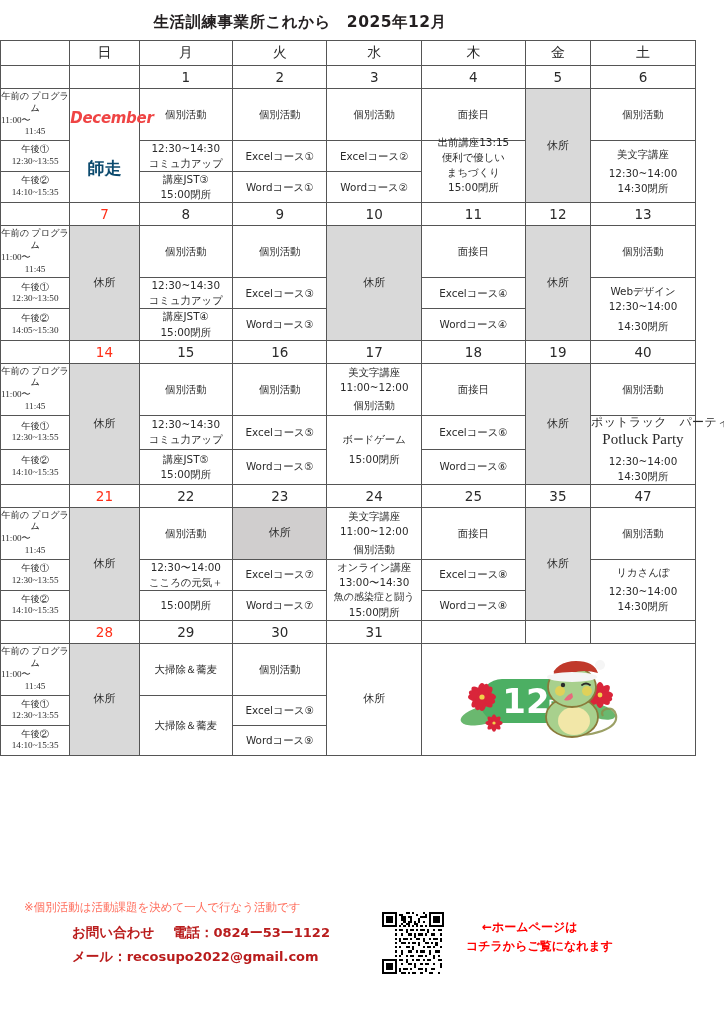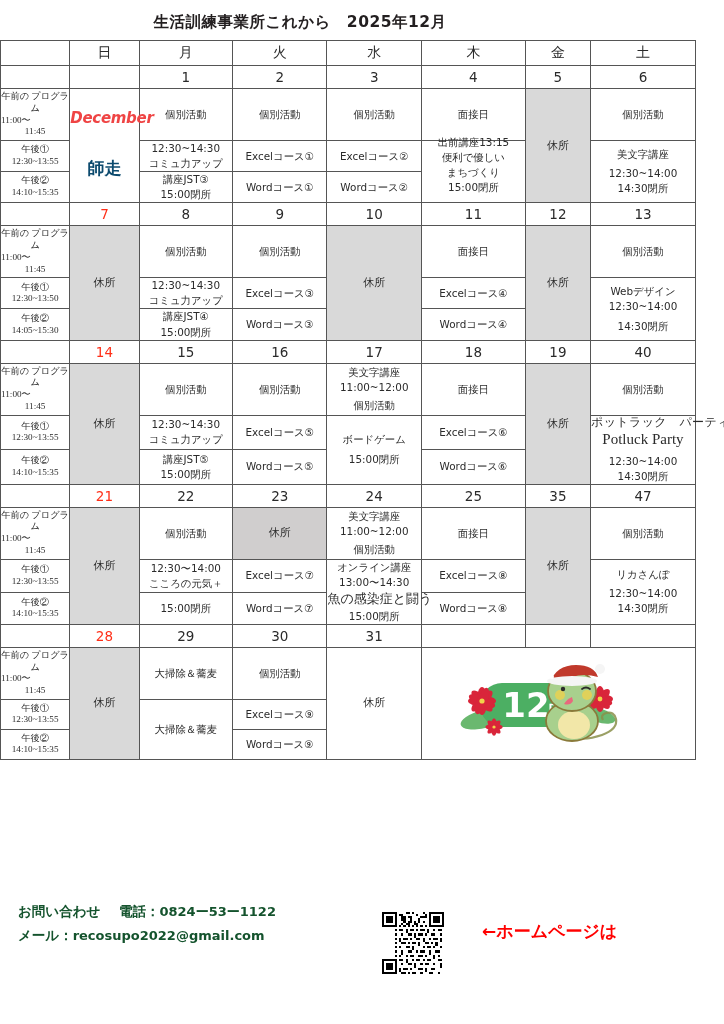--- a/index.html
+++ b/index.html
@@ -71,21 +71,21 @@
 
   .cell{
     font-size:10.4px;
     line-height:1.45;
     color:#2b2b2b;
     padding:2px 1px;
     font-family:"DejaVu Sans","Liberation Sans",sans-serif;
     white-space:nowrap;
   }
   .cell .ln{display:block;}
-  .cell .tiny{font-size:13px;}
+  .cell .tiny{font-size:10px;}
   .cell .ruby{font-size:12px;letter-spacing:.4px;display:block;line-height:1.1;}
   .cell .lat{font-family:Liberation Serif, serif;font-size:15px;}
   .rest{font-size:11px;}
 
   
   .dashtop{border-top:1.4px dashed #3b3b3b !important;}
 
   .sun-dec{
     color:#ef4444;font-weight:bold;font-style:italic;font-size:15px;line-height:1.05;
     font-family:"DejaVu Sans","Liberation Sans",sans-serif;letter-spacing:-.3px;
@@ -111,29 +111,29 @@
   
   .footer{
     position:absolute;left:0;right:0;top:900px;
     padding:0 18px;
   }
   .note{
     color:#ff6f5e;font-size:11.5px;margin:0 0 6px 6px;
     font-family:"DejaVu Sans","Liberation Sans",sans-serif;
   }
   .contact{
-    color:#14532d;font-weight:bold;font-size:13.5px;line-height:1.75;
+    color:#b91c1c;font-weight:bold;font-size:13.5px;line-height:1.75;margin-left:54px;
     font-family:"DejaVu Sans","Liberation Sans",sans-serif;
   }
   .contact .mono{font-size:13px;}
   .qr-wrap{position:absolute;left:382px;top:12px;}
   .qr{width:62px;height:62px;image-rendering:pixelated;display:block;}
   .hp-text{
     position:absolute;left:482px;top:18px;
-    color:#ff0000;font-weight:bold;font-size:17px;line-height:1.6;
+    color:#ff0000;font-weight:bold;font-size:12px;line-height:1.6;
     font-family:"DejaVu Sans","Liberation Sans",sans-serif;
     white-space:nowrap;
   }
   .hp-text .l2{display:block;margin-left:-16px;}
 </style>
 </head>
 <body>
 
 <div class="page">
 
@@ -507,20 +507,21 @@
         <td class="tlabel">
           <span class="ln">午後②</span>
           <span class="ln">14:10~15:35</span>
         </td>
         <td class="cell dashtop">Wordコース⑨</td>
       </tr>
     </tbody>
   </table>
 
   <div class="footer">
+    <div class="note">※個別活動は活動課題を決めて一人で行なう活動です</div>
     <div class="contact">
       <div>
         <span>お問い合わせ</span>
         <span style="display:inline-block;width:14px"></span><span>電話：</span><span class="mono">0824ー53ー1122</span>
       </div>
       <div>
         <span>メール：</span><span class="mono">recosupo2022@gmail.com</span>
       </div>
     </div>
 
@@ -657,16 +658,17 @@
           <rect x="8" y="1" width="1" height="1"></rect>
             <rect x="14" y="0" width="1" height="1"></rect>
           <rect x="19" y="0" width="1" height="1"></rect>
             <rect x="16" y="5" width="1" height="1"></rect>
         </g>
       </svg>
     </div>
 
     <div class="hp-text">
       <span>←ホームページは</span>
+      <span class="l2">コチラからご覧になれます</span>
     </div>
   </div>
 
 </div>
 
 </body></html>

